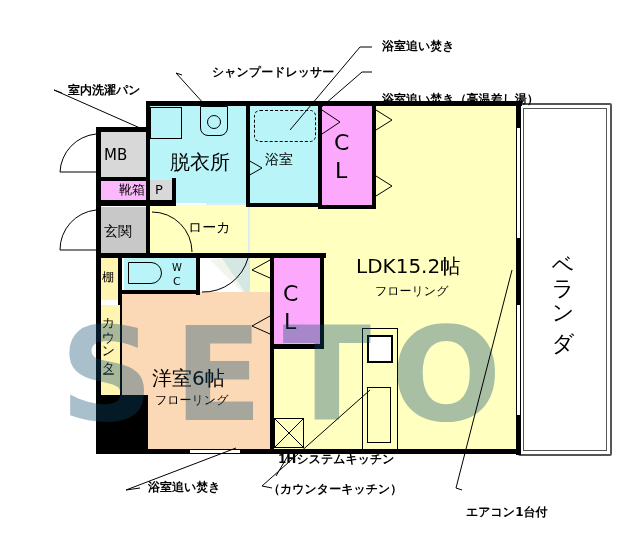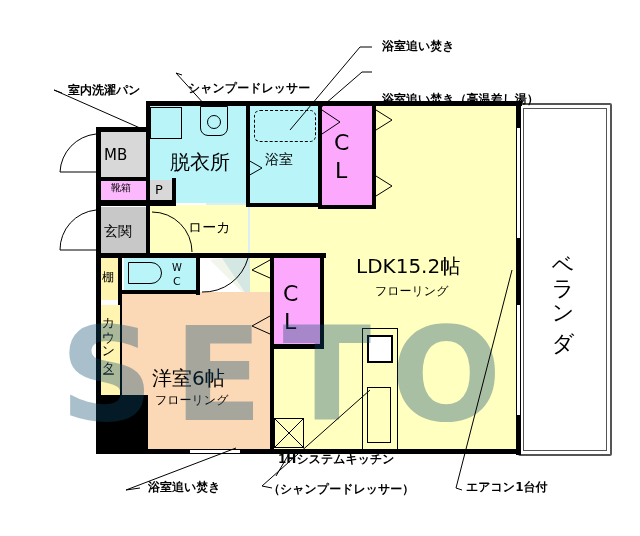--- a/index.html
+++ b/index.html
@@ -95,21 +95,21 @@
 <div class="abs" style="left:190px;top:450px;width:50px;height:3px;background:#fff;"></div>
 
 <div class="room" style="left:254px;top:110px;width:62px;height:32px;border:1px dashed #000;border-radius:6px;"></div>
 <div class="room" style="left:200px;top:106px;width:28px;height:30px;border:1px solid #000;border-radius:0 0 8px 8px;">
   <div class="room" style="left:6px;top:8px;width:14px;height:14px;border:1px solid #000;border-radius:50%;"></div>
 </div>
 <div class="room" style="left:150px;top:107px;width:32px;height:32px;border:1px solid #000;"></div>
 <div class="room" style="left:128px;top:262px;width:34px;height:22px;border:1px solid #000;border-radius:0 11px 11px 0;"></div>
 
 <div class="lbl bold" style="left:104px;top:148px;font-size:15px;">MB</div>
-<div class="lbl bold" style="left:111px;top:183px;font-size:10px;">靴箱</div>
+<div class="lbl bold" style="left:119px;top:183px;font-size:13px;">靴箱</div>
 <div class="lbl bold" style="left:155px;top:183px;font-size:13px;">P</div>
 <div class="lbl" style="left:104px;top:224px;font-size:14px;">玄関</div>
 <div class="lbl bold" style="left:170px;top:152px;font-size:20px;">脱衣所</div>
 <div class="lbl bold" style="left:265px;top:152px;font-size:14px;">浴室</div>
 <div class="lbl" style="left:334px;top:132px;font-size:22px;">C</div>
 <div class="lbl" style="left:335px;top:160px;font-size:22px;">L</div>
 <div class="lbl bold" style="left:188px;top:220px;font-size:14px;">ローカ</div>
 <div class="lbl" style="left:102px;top:271px;font-size:12px;">棚</div>
 <div class="lbl bold" style="left:172px;top:263px;font-size:10px;">W</div>
 <div class="lbl bold" style="left:173px;top:276px;font-size:11px;">C</div>
@@ -139,19 +139,19 @@
   <polyline points="182,75 176,73 205,105" fill="none" stroke="#000"></polyline>
   <polyline points="372,47 360,47 290,130" fill="none" stroke="#000"></polyline>
   <polyline points="372,72 362,72 318,110" fill="none" stroke="#000"></polyline>
   <polyline points="140,488 126,490 236,448" fill="none" stroke="#000"></polyline>
   <polyline points="272,488 262,486 370,390" fill="none" stroke="#000"></polyline>
   <polyline points="462,490 456,488 512,270" fill="none" stroke="#000"></polyline>
   <line x1="276" y1="476" x2="290" y2="452" stroke="#000"></line>
 </svg>
 
 <div class="lbl callout" style="left:68px;top:84px;">室内洗濯パン</div>
-<div class="lbl callout" style="left:188px;top:66px;margin-top:16px;">シャンプードレッサー</div>
+<div class="lbl callout" style="left:212px;top:66px;">シャンプードレッサー</div>
 <div class="lbl callout" style="left:382px;top:40px;">浴室追い焚き</div>
 <div class="lbl callout" style="left:382px;top:64px;margin-top:29px;">浴室追い焚き（高温差し湯）</div>
 <div class="lbl callout" style="left:148px;top:481px;">浴室追い焚き</div>
 <div class="lbl callout" style="left:278px;top:453px;">1Hシステムキッチン</div>
-<div class="lbl callout" style="left:268px;top:483px;">（シャンプードレッサー）</div>
-<div class="lbl callout" style="left:466px;top:481px;">エアコン1台付</div>
+<div class="lbl callout" style="left:268px;top:483px;">（カウンターキッチン）</div>
+<div class="lbl callout" style="left:466px;top:506px;">エアコン1台付</div>
 
 </body></html>

